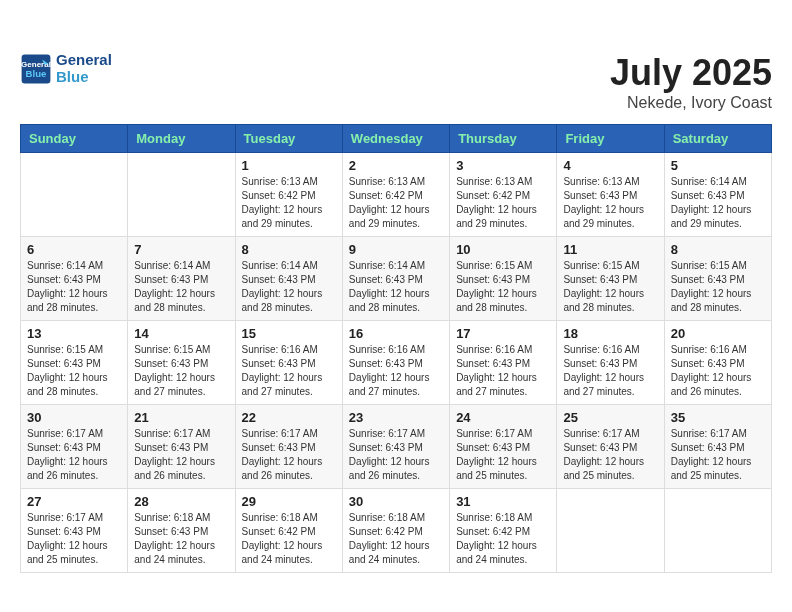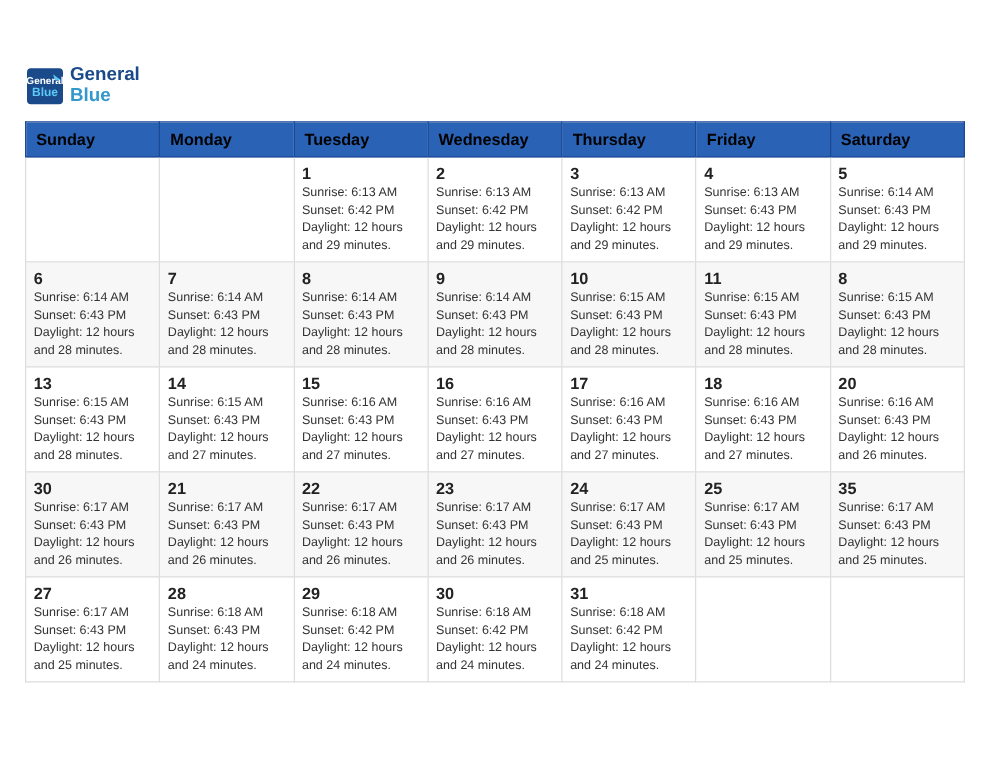--- a/index.html
+++ b/index.html
@@ -43,21 +43,21 @@
       font-size: 16px;
       color: #444;
     }
     .calendar {
       width: 100%;
       border-collapse: collapse;
       border: 1px solid #ccc;
     }
     .calendar th {
       background-color: #2a62b5;
-      color: #000000;
+      color: #86efac;
       font-size: 13px;
       font-weight: bold;
       padding: 6px 8px;
       text-align: left;
       border: 1px solid #1a4a95;
     }
     .calendar td {
       vertical-align: top;
       width: calc(100% / 7);
       border: 1px solid #ddd;
@@ -101,20 +101,24 @@
       </svg>
       <div>
         <div style="font-size:15px;font-weight:bold;color:#1a4a8a;line-height:1.1;">
           <span>General</span>
         </div>
         <div style="font-size:15px;font-weight:bold;color:#3399cc;line-height:1.1;">
           <span>Blue</span>
         </div>
       </div>
     </div>
+    <div class="title-block">
+      <div class="month-year">July 2025</div>
+      <div class="location">Nekede, Ivory Coast</div>
+    </div>
   </div>
 
   <table class="calendar">
     <thead>
       <tr>
       <th>Sunday</th>
           <th>Monday</th>
           <th>Tuesday</th>
           <th>Wednesday</th>
           <th>Thursday</th>

